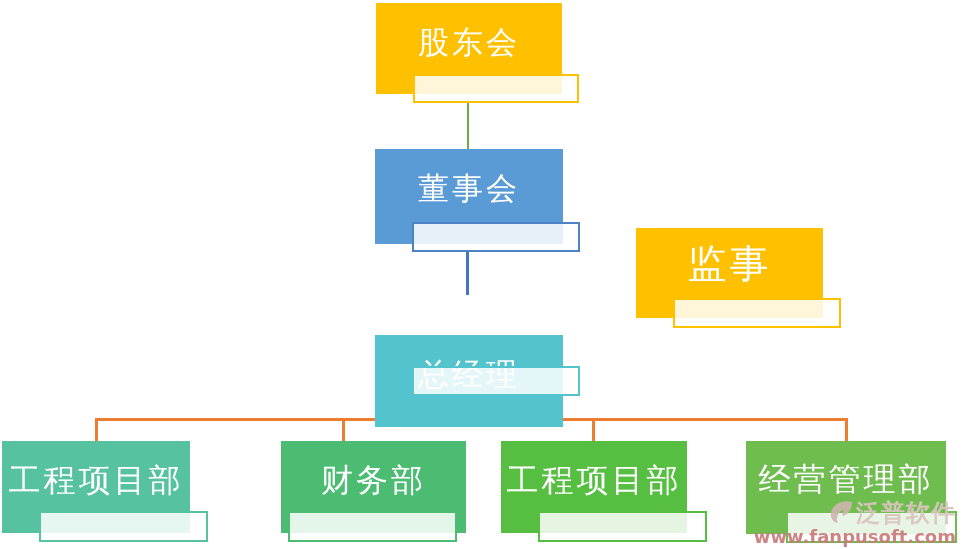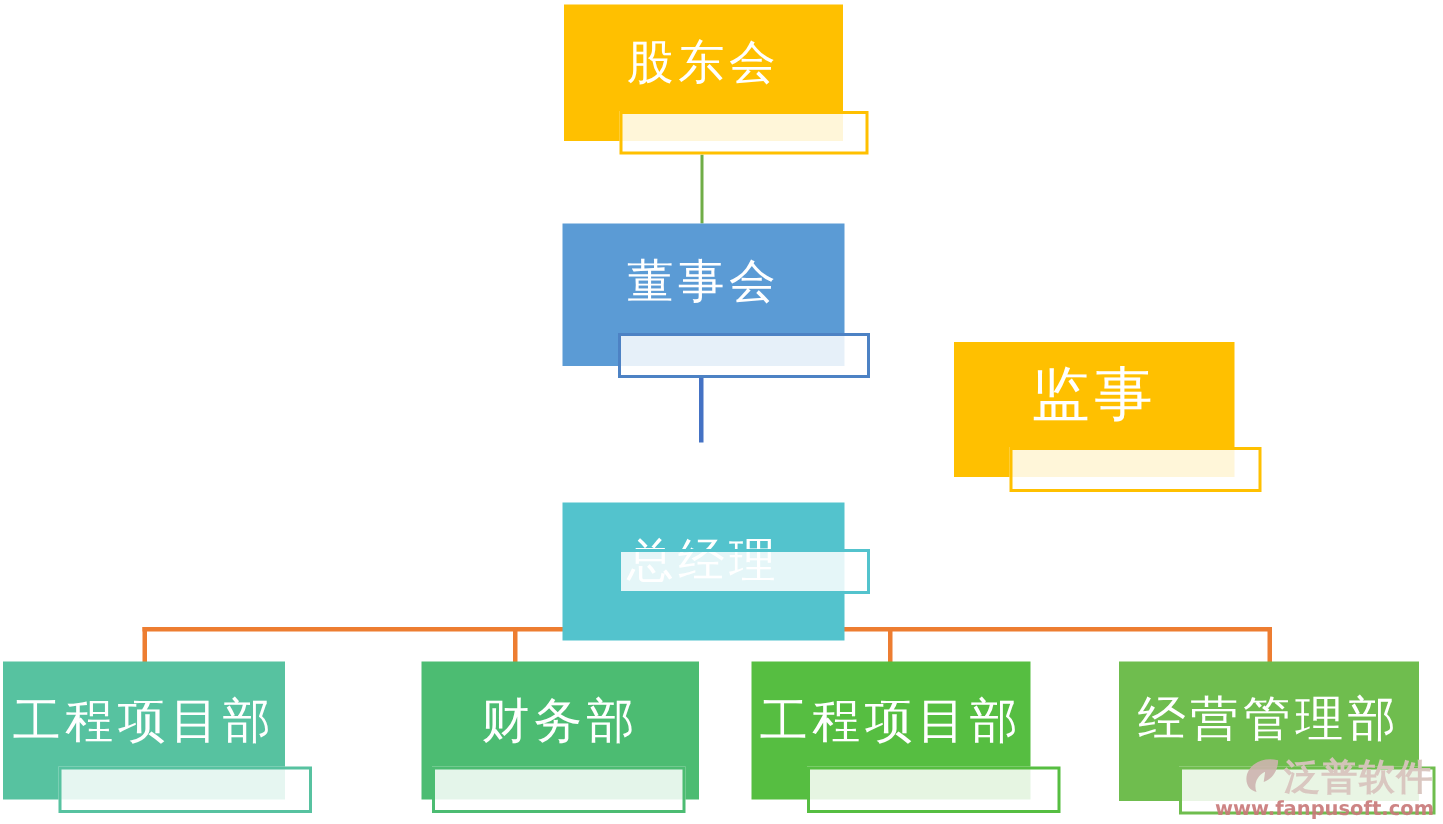--- a/index.html
+++ b/index.html
@@ -15,21 +15,21 @@
   .node .lbl{letter-spacing:3px;white-space:nowrap;line-height:1;}
   .tag{
     position:absolute;z-index:2;background:rgba(255,255,255,0.85);
     border:2px solid var(--bc);box-sizing:border-box;
   }
   #watermark{
     position:absolute;right:6px;bottom:3px;z-index:3;text-align:right;line-height:1;
   }
   #watermark .row1{display:flex;align-items:center;justify-content:flex-end;gap:2px;color:rgba(214,186,180,0.95);}
   #watermark .brand{font-size:24px;font-weight:bold;letter-spacing:1px;color:rgba(216,196,190,0.95);}
-  #watermark .url{display:block;margin-top:1px;font-size:13px;font-weight:bold;color:rgba(201,122,122,0.92);}
+  #watermark .url{display:block;margin-top:1px;font-size:18px;font-weight:bold;color:rgba(201,122,122,0.92);}
 </style>
 </head>
 <body>
 
 <div id="stage">
 
   <div class="edge" style="left:467px;top:103px;width:2px;height:46px;background:#70AD47;"></div>
   <div class="edge" style="left:466px;top:252px;width:3px;height:43px;background:#4472C4;"></div>
   <div class="edge" style="left:466px;top:396px;width:3px;height:25px;background:#ED7D31;"></div>
   <div class="edge" style="left:95px;top:418px;width:753px;height:3px;background:#ED7D31;"></div>

